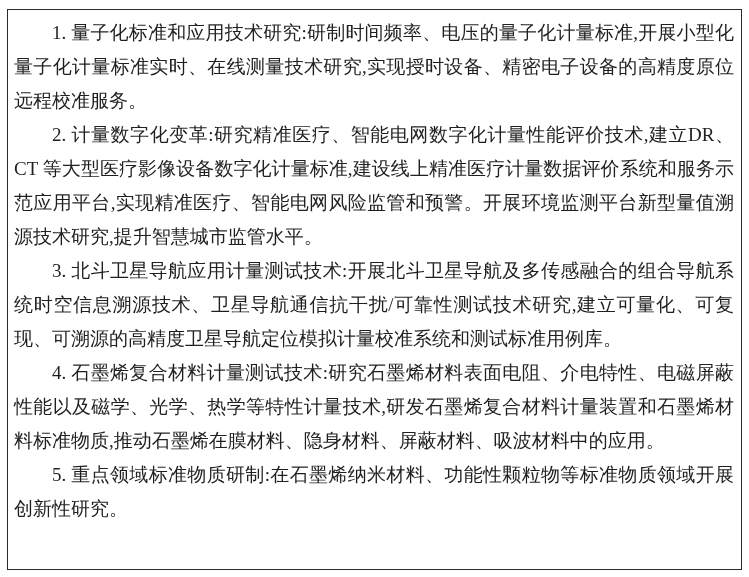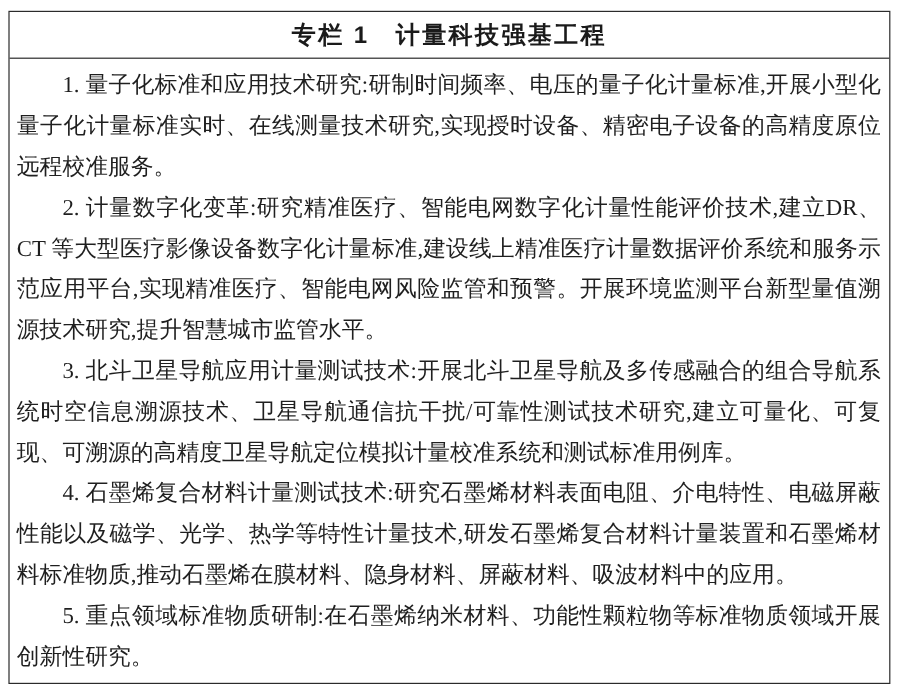--- a/index.html
+++ b/index.html
@@ -57,23 +57,20 @@
     text-align-last: left;
     text-indent: 2em;
     word-break: normal;
     line-break: auto;
   }
 </style>
 </head>
 <body>
 
 <div class="panel">
-  <div class="panel-header">
-    <span class="panel-title">专栏 1　计量科技强基工程</span>
-  </div>
   <div class="panel-body">
     <p>1. 量子化标准和应用技术研究:研制时间频率、电压的量子化计量标准,开展小型化量子化计量标准实时、在线测量技术研究,实现授时设备、精密电子设备的高精度原位远程校准服务。</p>
     <p>2. 计量数字化变革:研究精准医疗、智能电网数字化计量性能评价技术,建立DR、CT 等大型医疗影像设备数字化计量标准,建设线上精准医疗计量数据评价系统和服务示范应用平台,实现精准医疗、智能电网风险监管和预警。开展环境监测平台新型量值溯源技术研究,提升智慧城市监管水平。</p>
     <p>3. 北斗卫星导航应用计量测试技术:开展北斗卫星导航及多传感融合的组合导航系统时空信息溯源技术、卫星导航通信抗干扰/可靠性测试技术研究,建立可量化、可复现、可溯源的高精度卫星导航定位模拟计量校准系统和测试标准用例库。</p>
     <p>4. 石墨烯复合材料计量测试技术:研究石墨烯材料表面电阻、介电特性、电磁屏蔽性能以及磁学、光学、热学等特性计量技术,研发石墨烯复合材料计量装置和石墨烯材料标准物质,推动石墨烯在膜材料、隐身材料、屏蔽材料、吸波材料中的应用。</p>
     <p>5. 重点领域标准物质研制:在石墨烯纳米材料、功能性颗粒物等标准物质领域开展创新性研究。</p>
   </div>
 </div>
 
 </body></html>

